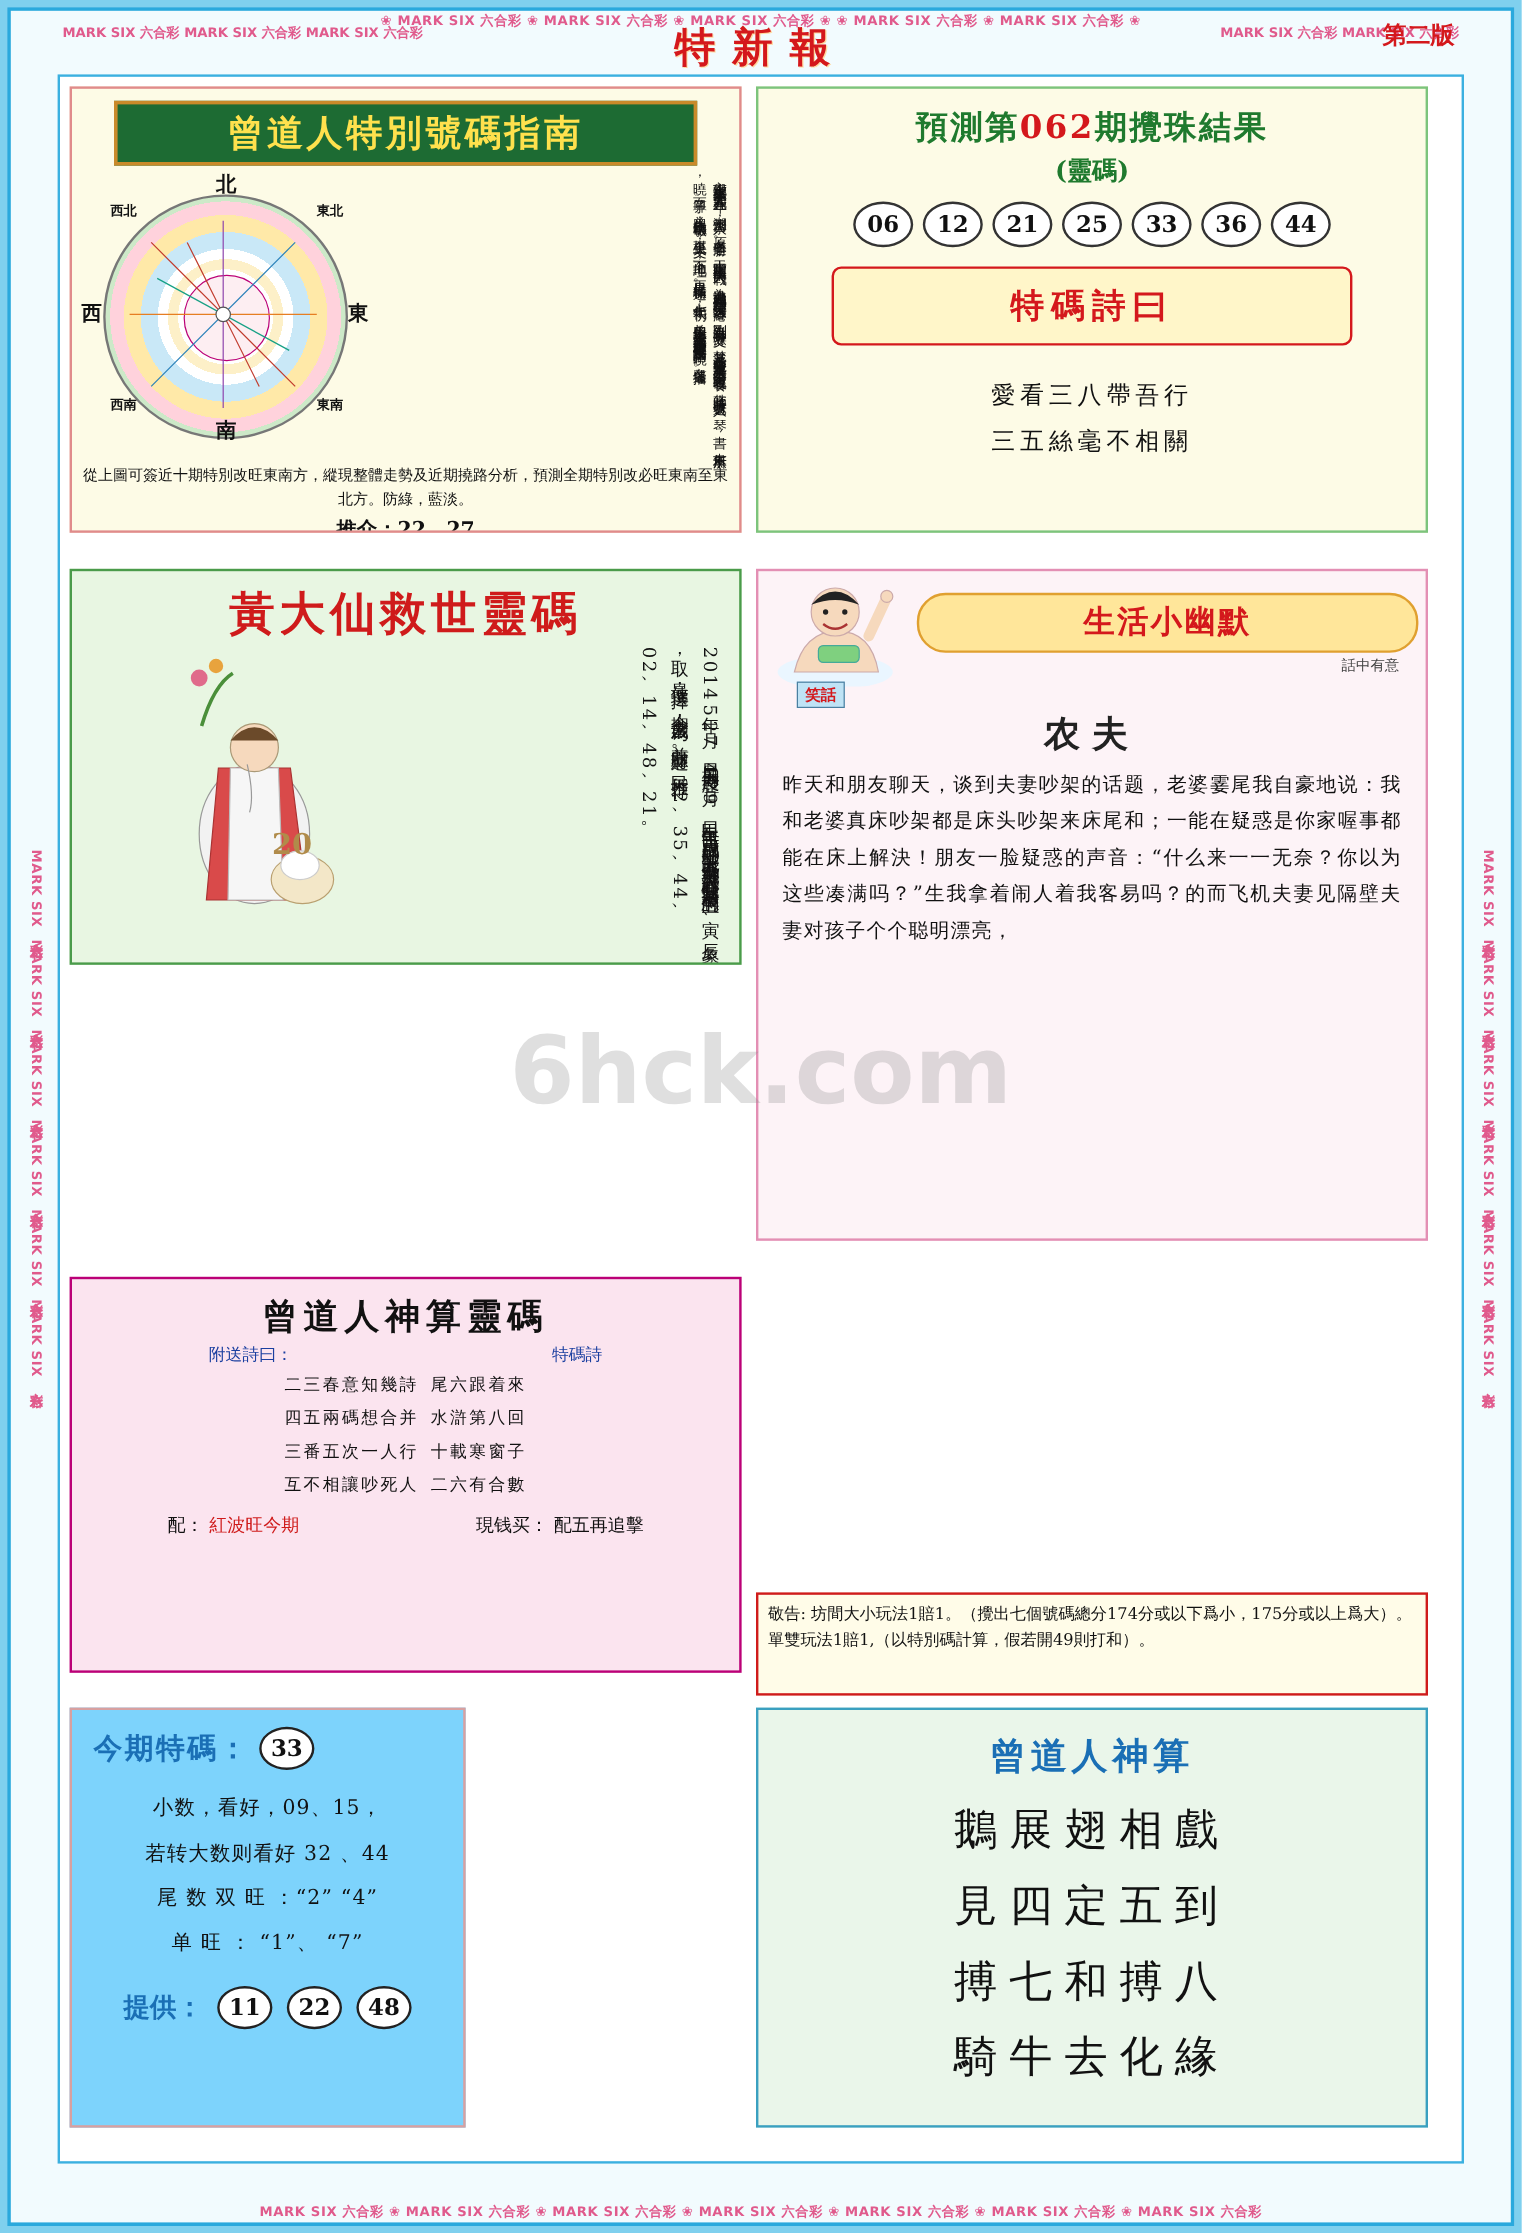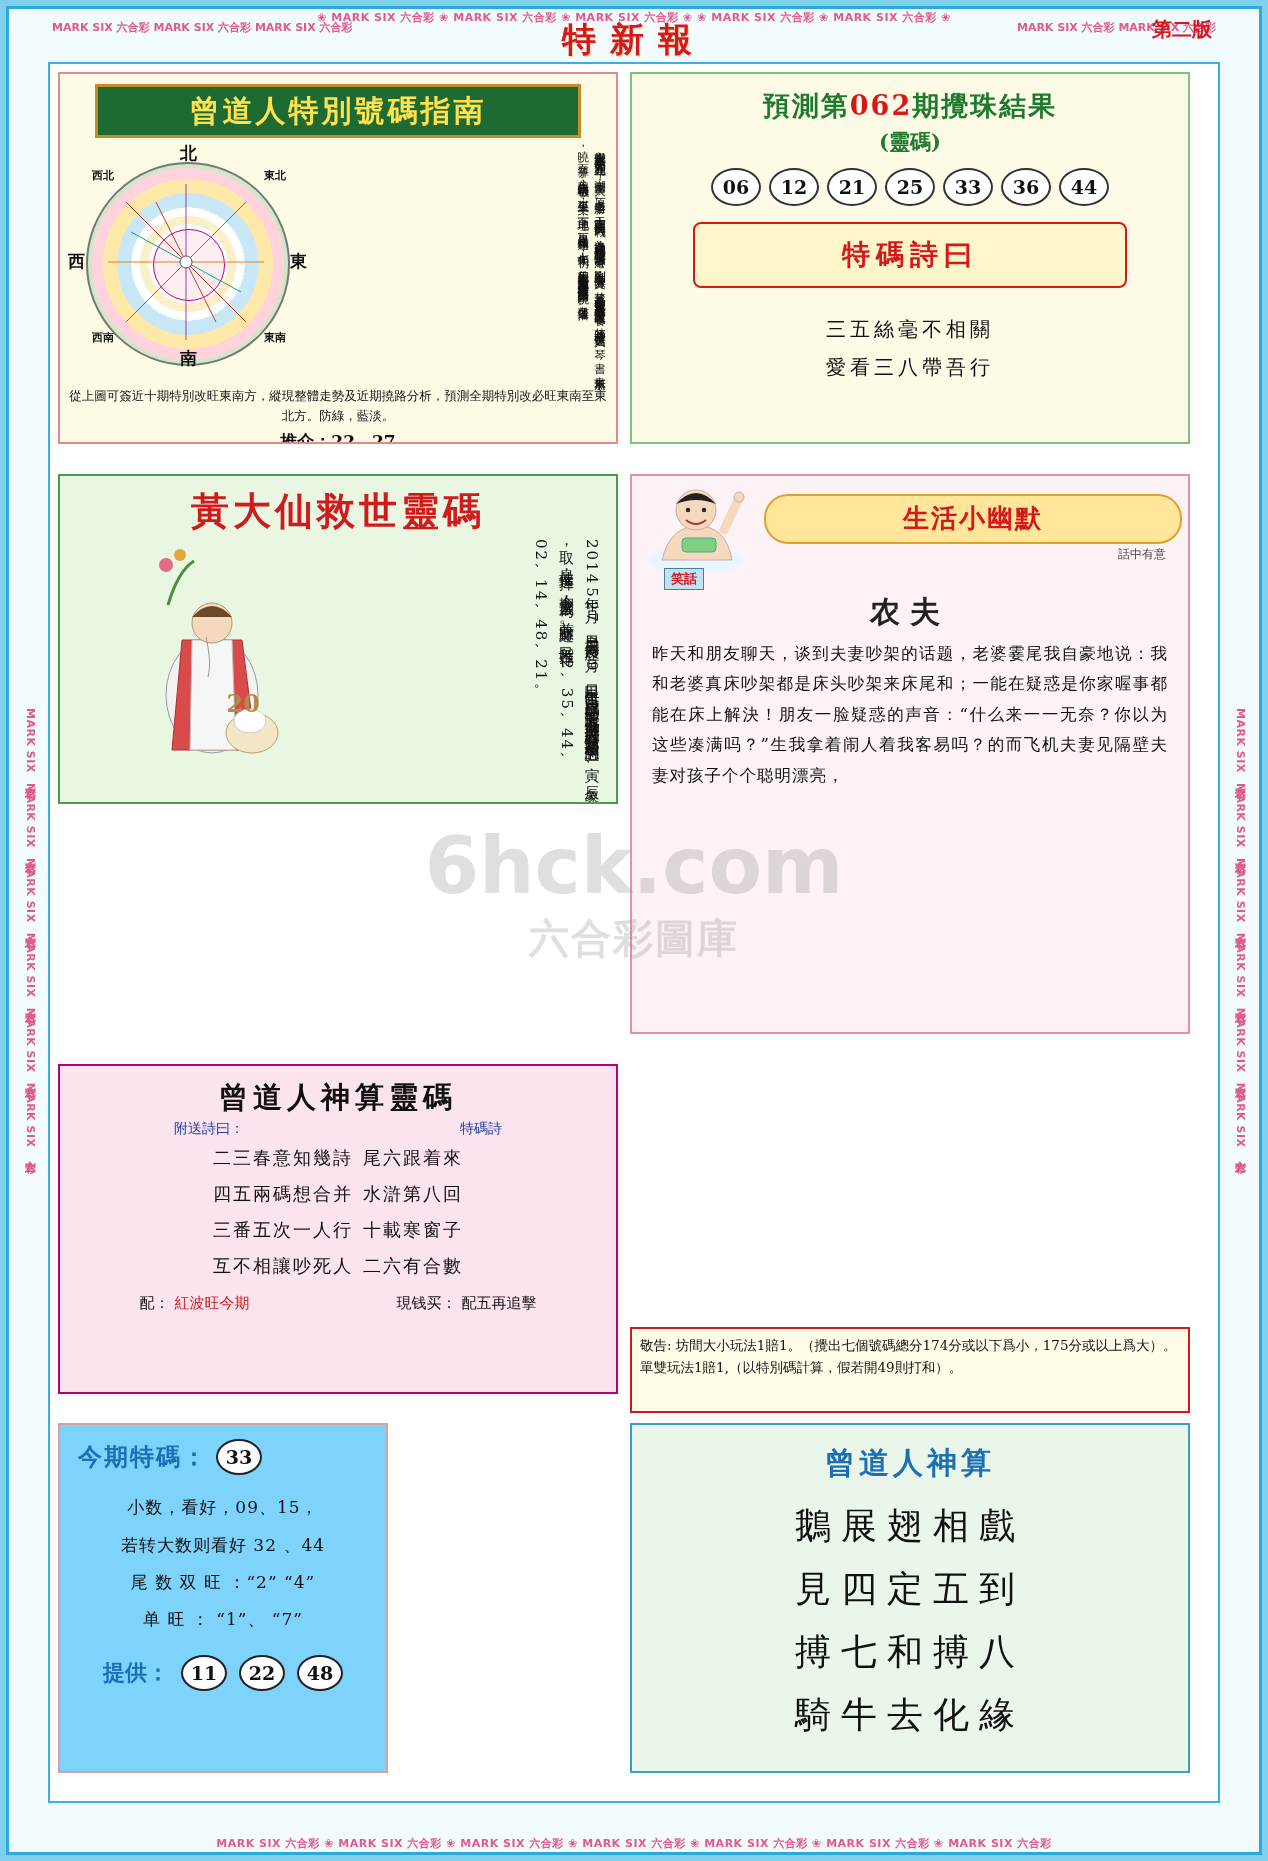--- a/index.html
+++ b/index.html
@@ -271,21 +271,21 @@
   .ss-left{width:215px;position:relative;height:215px;}
   .ss-period{
     font-family:"DejaVu Serif",serif;font-size:14px;color:#111;padding-left:6px;
   }
   .tri-svg{position:absolute;left:28px;top:40px;}
   .ss-mid{flex:1;}
   .ss-labels{display:flex;justify-content:space-around;font-size:14px;color:#1b3fa0;margin-bottom:2px;}
   .ss-poem{
     display:flex;gap:10px;justify-content:center;
     font-family:"DejaVu Serif","Liberation Serif",serif;
-    font-size:18px;line-height:2;color:#111;letter-spacing:2px;
+    font-size:14px;line-height:2;color:#111;letter-spacing:2px;
   }
   .ss-bottom{
     display:flex;justify-content:space-around;align-items:center;margin-top:10px;
     font-family:"DejaVu Serif",serif;font-size:15px;color:#111;
   }
   .ss-bottom .red{color:#cf1b1b;}
   
   .b-notice{
     grid-column:2;grid-row:3;
     border:2px solid #cf1b1b;background:#fffce8;
@@ -404,22 +404,22 @@
           <div class="ball">21</div>
           <div class="ball">25</div>
           <div class="ball">33</div>
           <div class="ball">36</div>
           <div class="ball">44</div>
         </div>
         <div class="ribbon">
           <span>特碼詩曰</span>
         </div>
         <div class="poem">
+          <div>愛看三八帶吾行</div>
           <div>三五絲毫不相關</div>
-          <div>愛看三八帶吾行</div>
         </div>
       </section>
 
       <section class="box b-wong">
         <div class="wong-title">黃大仙救世靈碼</div>
         <div class="wong-body">
           <div class="wong-art">
             <svg class="deity" viewBox="0 0 150 215">
               <ellipse cx="80" cy="150" rx="46" ry="58" fill="#f2f2f2" stroke="#999"></ellipse>
               <path d="M50 95 L110 95 L124 205 L40 205 Z" fill="#d94a4a" stroke="#a33"></path>
@@ -535,15 +535,14 @@
           <div>搏七和搏八</div>
           <div>騎牛去化緣</div>
         </div>
       </section>
 
     </div>
   </div>
 
   <div class="wm">
     <span>6hck.com</span>
-    <small>六合彩圖庫</small>
   </div>
 </div>
 
 </body></html>

